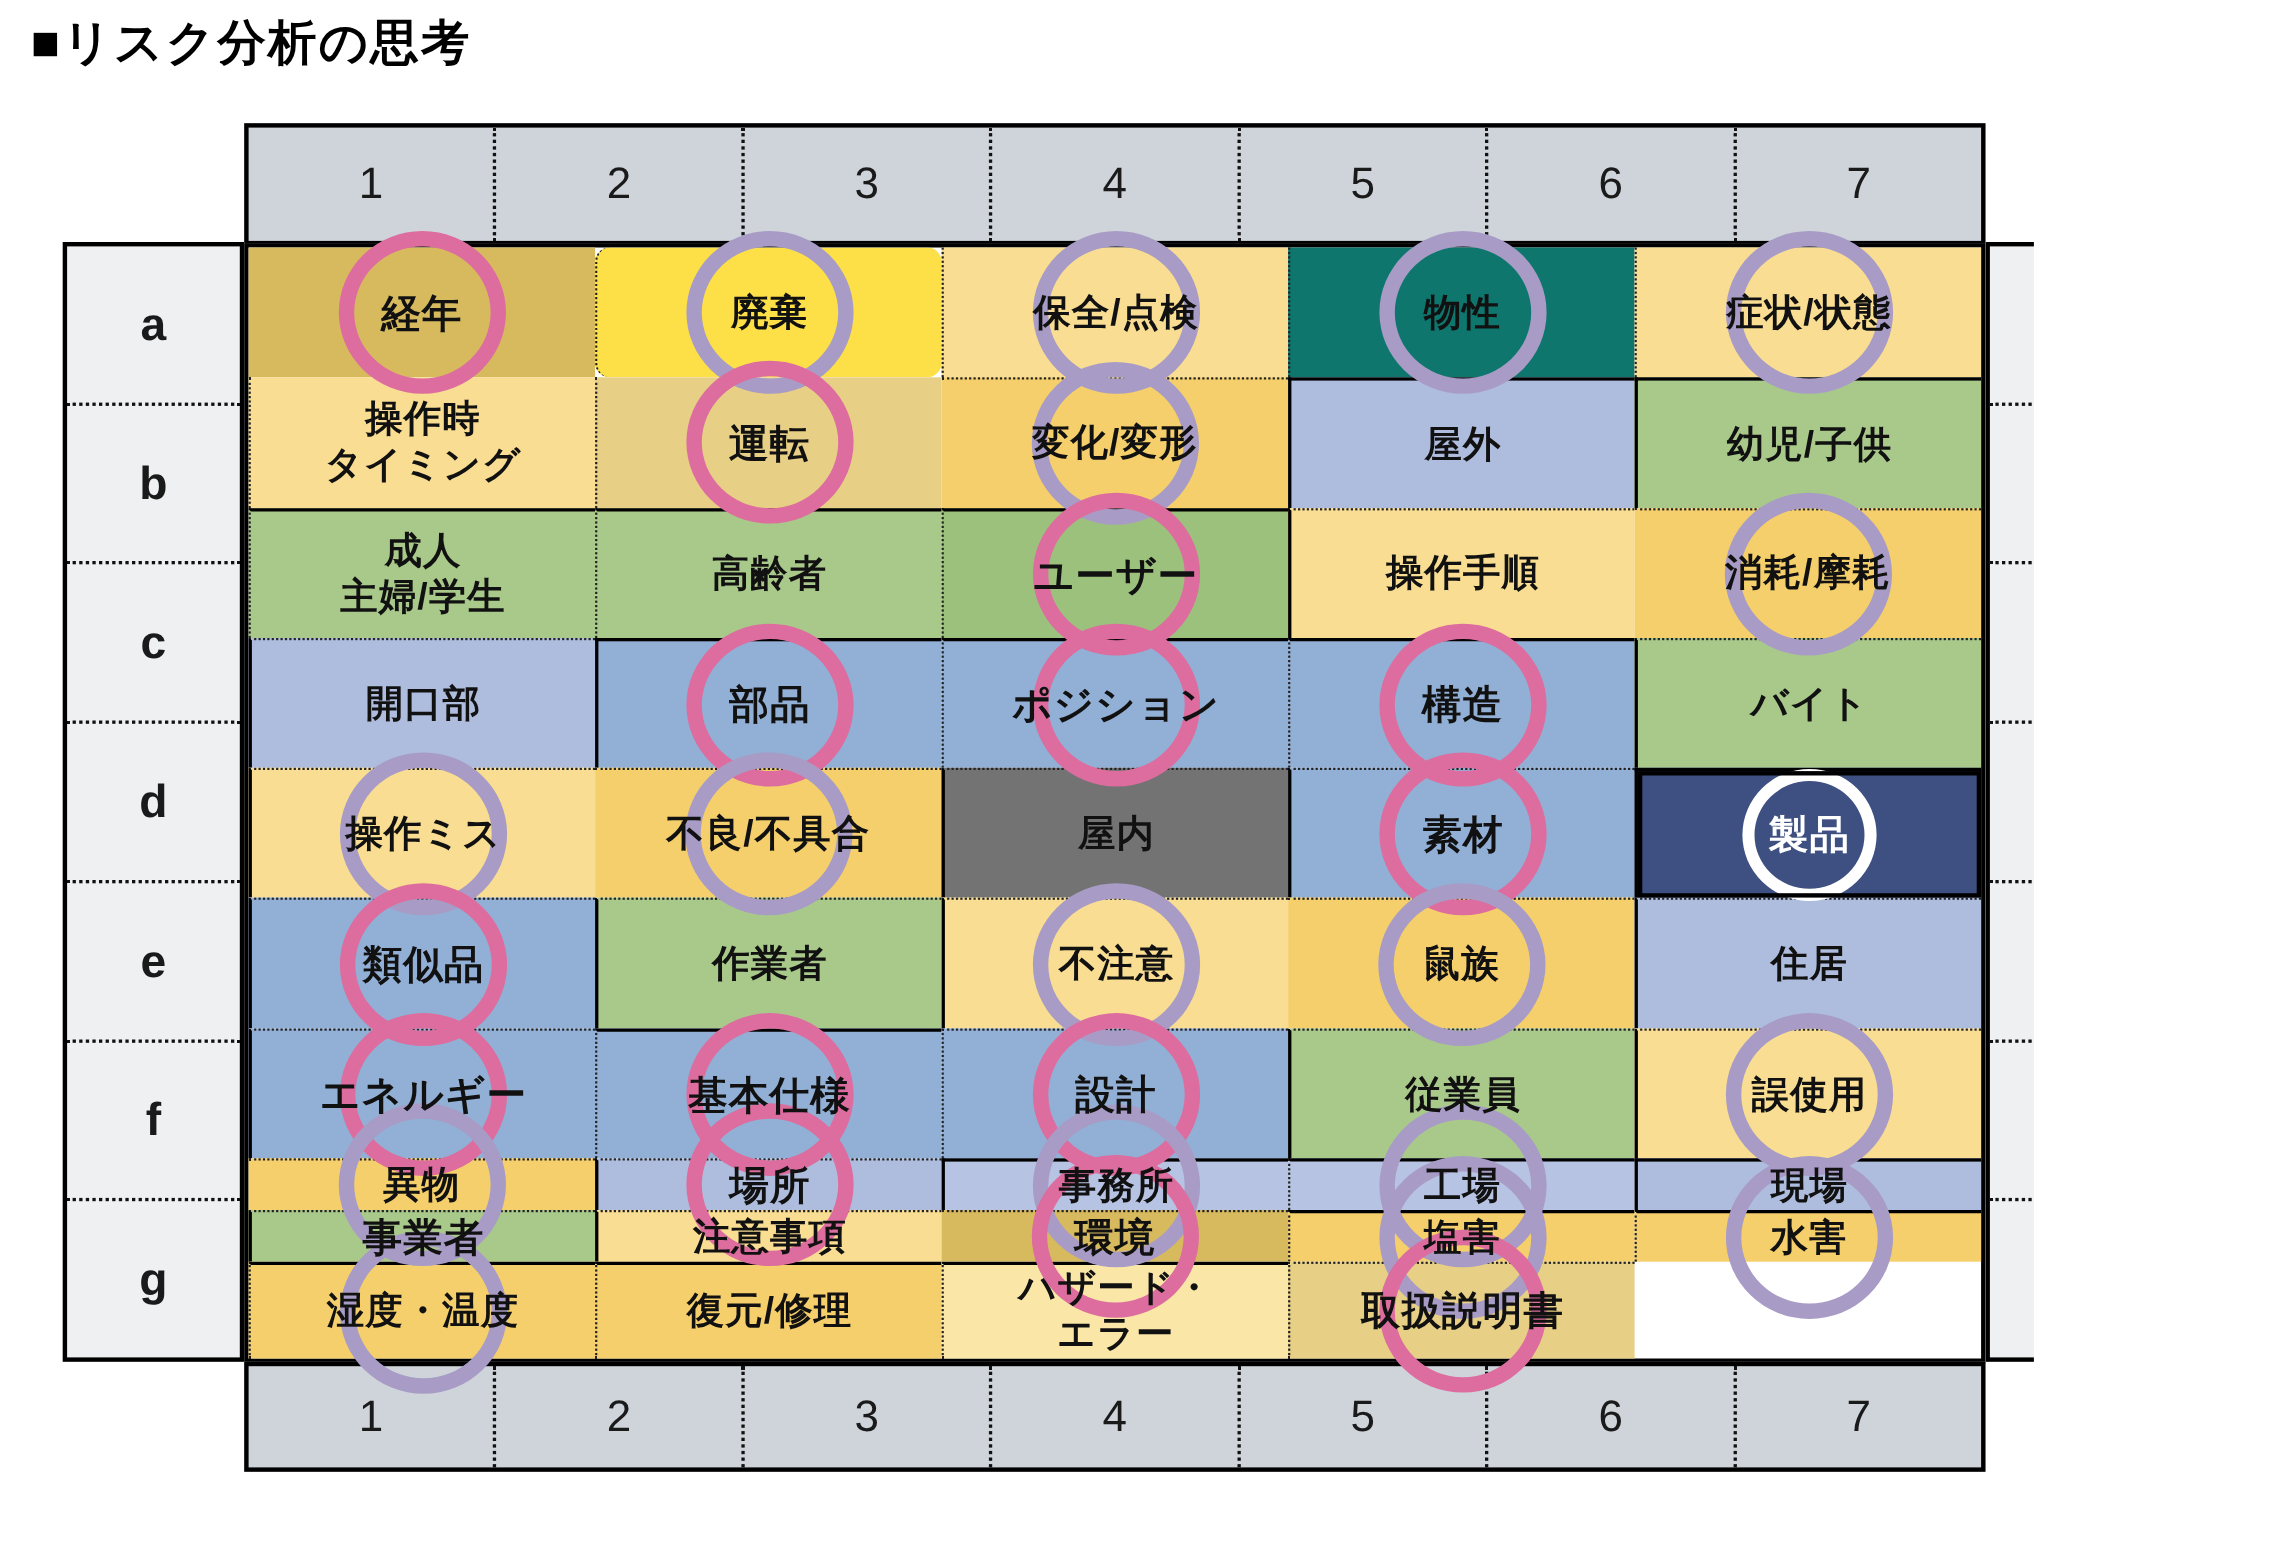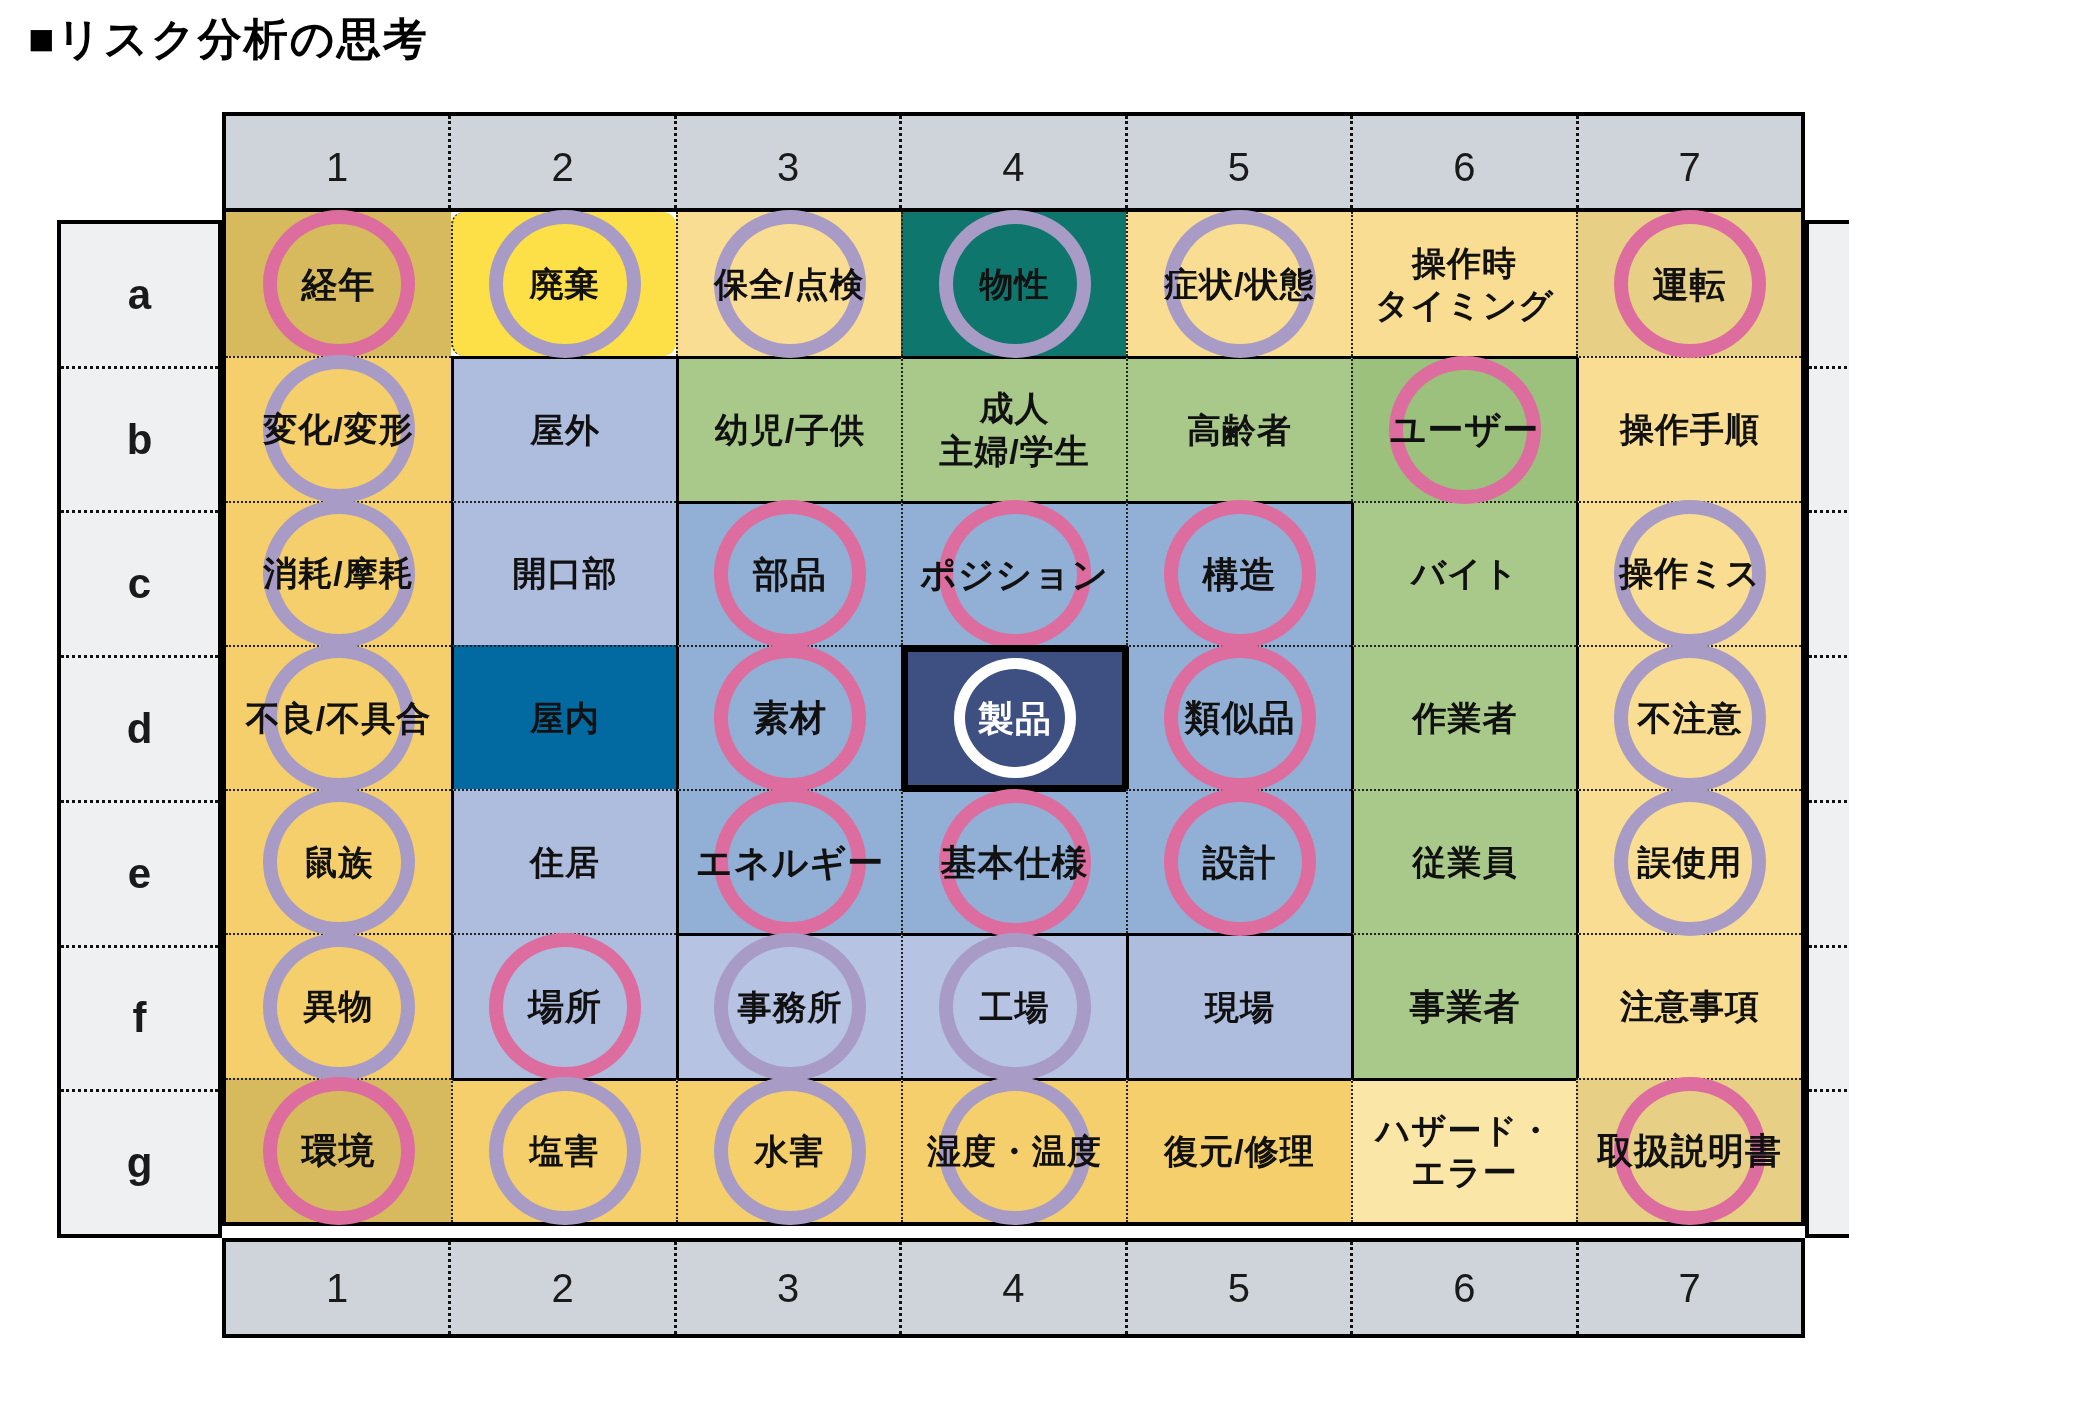--- a/index.html
+++ b/index.html
@@ -25,23 +25,23 @@
     position:absolute;top:220px;height:1018px;display:flex;flex-direction:column;
     background:#eef0f1;border:4px solid #000;box-sizing:border-box;
   }
   .rowlabels .lcell{
     flex:1 1 0;display:flex;align-items:center;justify-content:center;
     font-size:42px;font-weight:600;color:#1a1a1a;box-sizing:border-box;
   }
   .rowlabels .lcell + .lcell{border-top:3px dotted #111;}
   
   .grid{
-    position:absolute;left:222px;top:208px;width:1583px;height:1018px;
+    position:absolute;left:222px;top:221px;width:1583px;height:1018px;
     border:4px solid #000;box-sizing:border-box;
-    display:grid;grid-template-columns:repeat(7,1fr);grid-template-rows:repeat(7,1fr);
+    display:grid;grid-template-columns:repeat(5,1fr);grid-template-rows:repeat(7,1fr);
     background:#fff;
   }
   .cell{
     position:relative;display:flex;align-items:center;justify-content:center;
     box-sizing:border-box;
   }
   .cell .txt{
     position:relative;z-index:2;font-size:34px;font-weight:600;line-height:1.25;
     text-align:center;white-space:pre-line;letter-spacing:1px;
   }
@@ -159,21 +159,21 @@
         <span class="txt">バイト</span>
       </div>
       <div class="cell" style="background: rgb(248, 221, 146); border-left: 3px solid rgb(0, 0, 0); border-top: 2px dotted rgb(34, 34, 34);">
         <div class="ring" style="border-color: rgb(168, 156, 198);"></div>
         <span class="txt">操作ミス</span>
       </div>
       <div class="cell" style="background: rgb(245, 207, 107); border-top: 2px dotted rgb(34, 34, 34);">
         <div class="ring" style="border-color: rgb(168, 156, 198);"></div>
         <span class="txt">不良/不具合</span>
       </div>
-      <div class="cell" style="background: #0369a1; border-left: 3px solid rgb(0, 0, 0); border-top: 2px dotted rgb(34, 34, 34); justify-content: center;">
+      <div class="cell" style="background: #737373; border-left: 3px solid rgb(0, 0, 0); border-top: 2px dotted rgb(34, 34, 34); justify-content: center;">
         <span class="txt">屋内</span>
       </div>
       <div class="cell bold" style="background: rgb(146, 175, 213); border-left: 3px solid rgb(0, 0, 0); border-top: 2px dotted rgb(34, 34, 34);">
         <div class="ring" style="border-color: rgb(221, 109, 159);"></div>
         <span class="txt">素材</span>
       </div>
       <div class="cell bold navy-cell" style="background: rgb(61, 80, 129); border-left: 3px solid rgb(0, 0, 0); border-top: 3px solid rgb(0, 0, 0);">
         <div class="ring" style="border-color: rgb(255, 255, 255);"></div>
         <span class="txt" style="color: rgb(255, 255, 255);">製品</span>
       </div>

